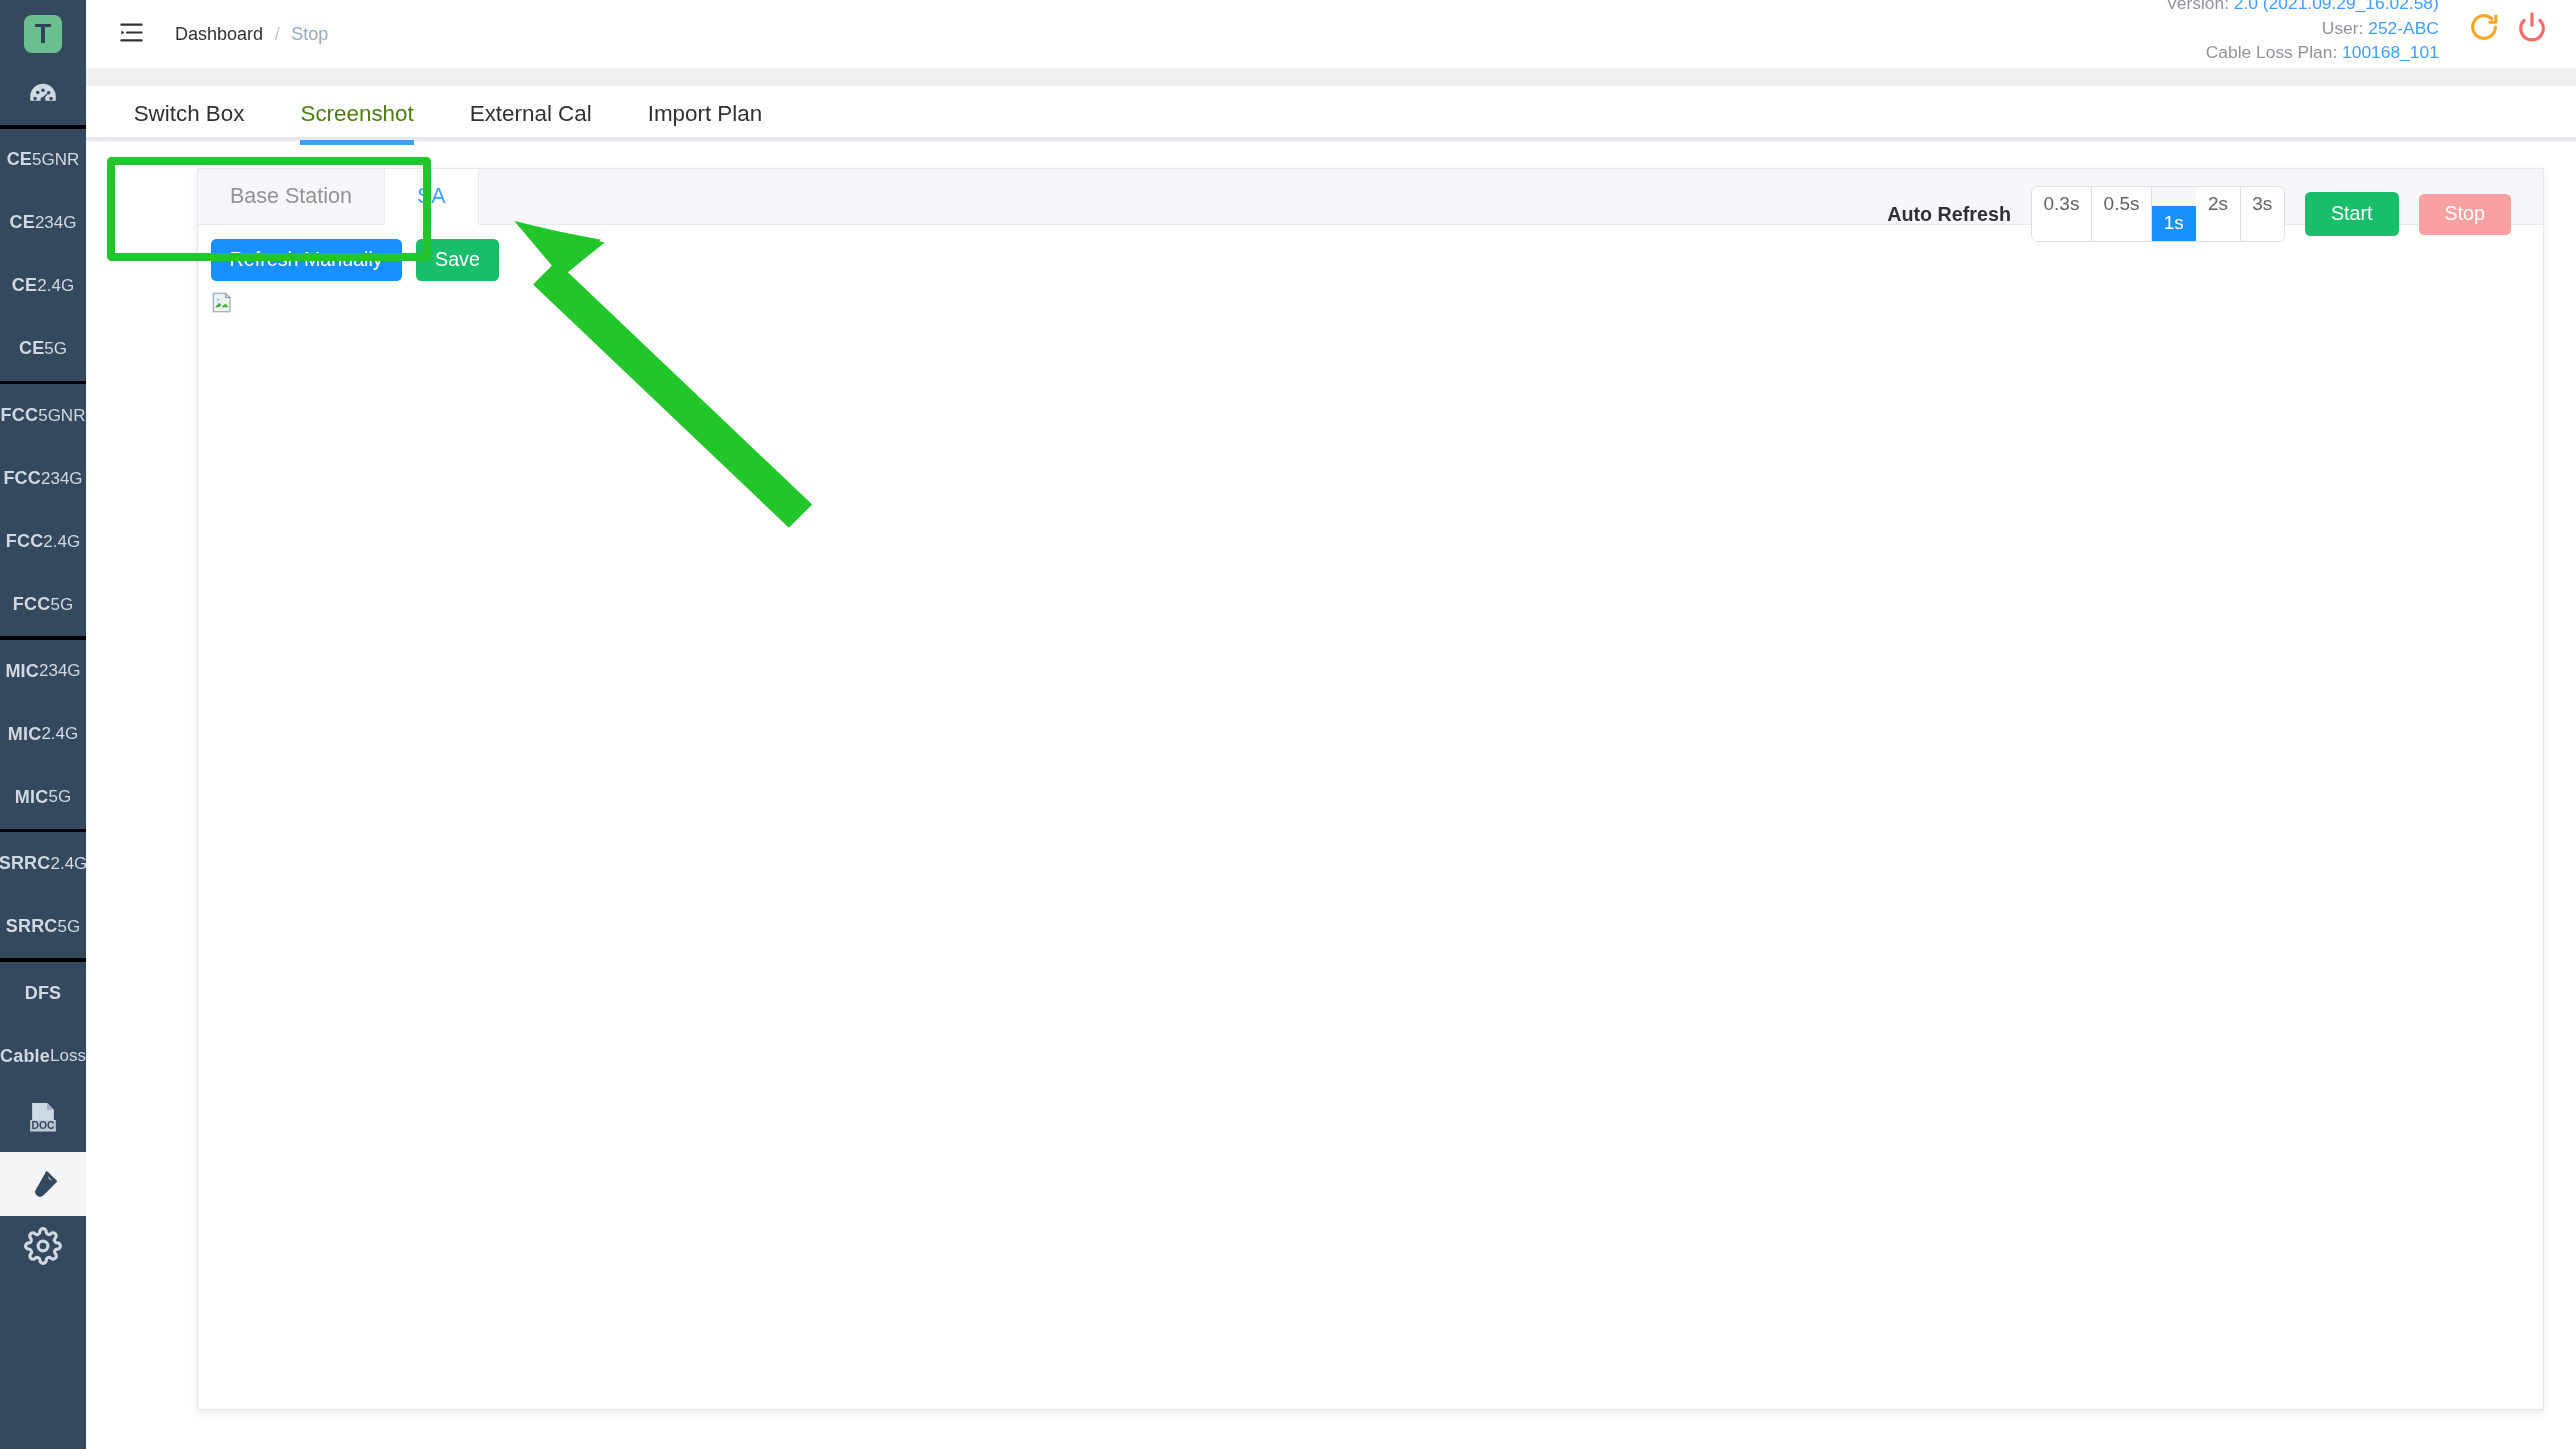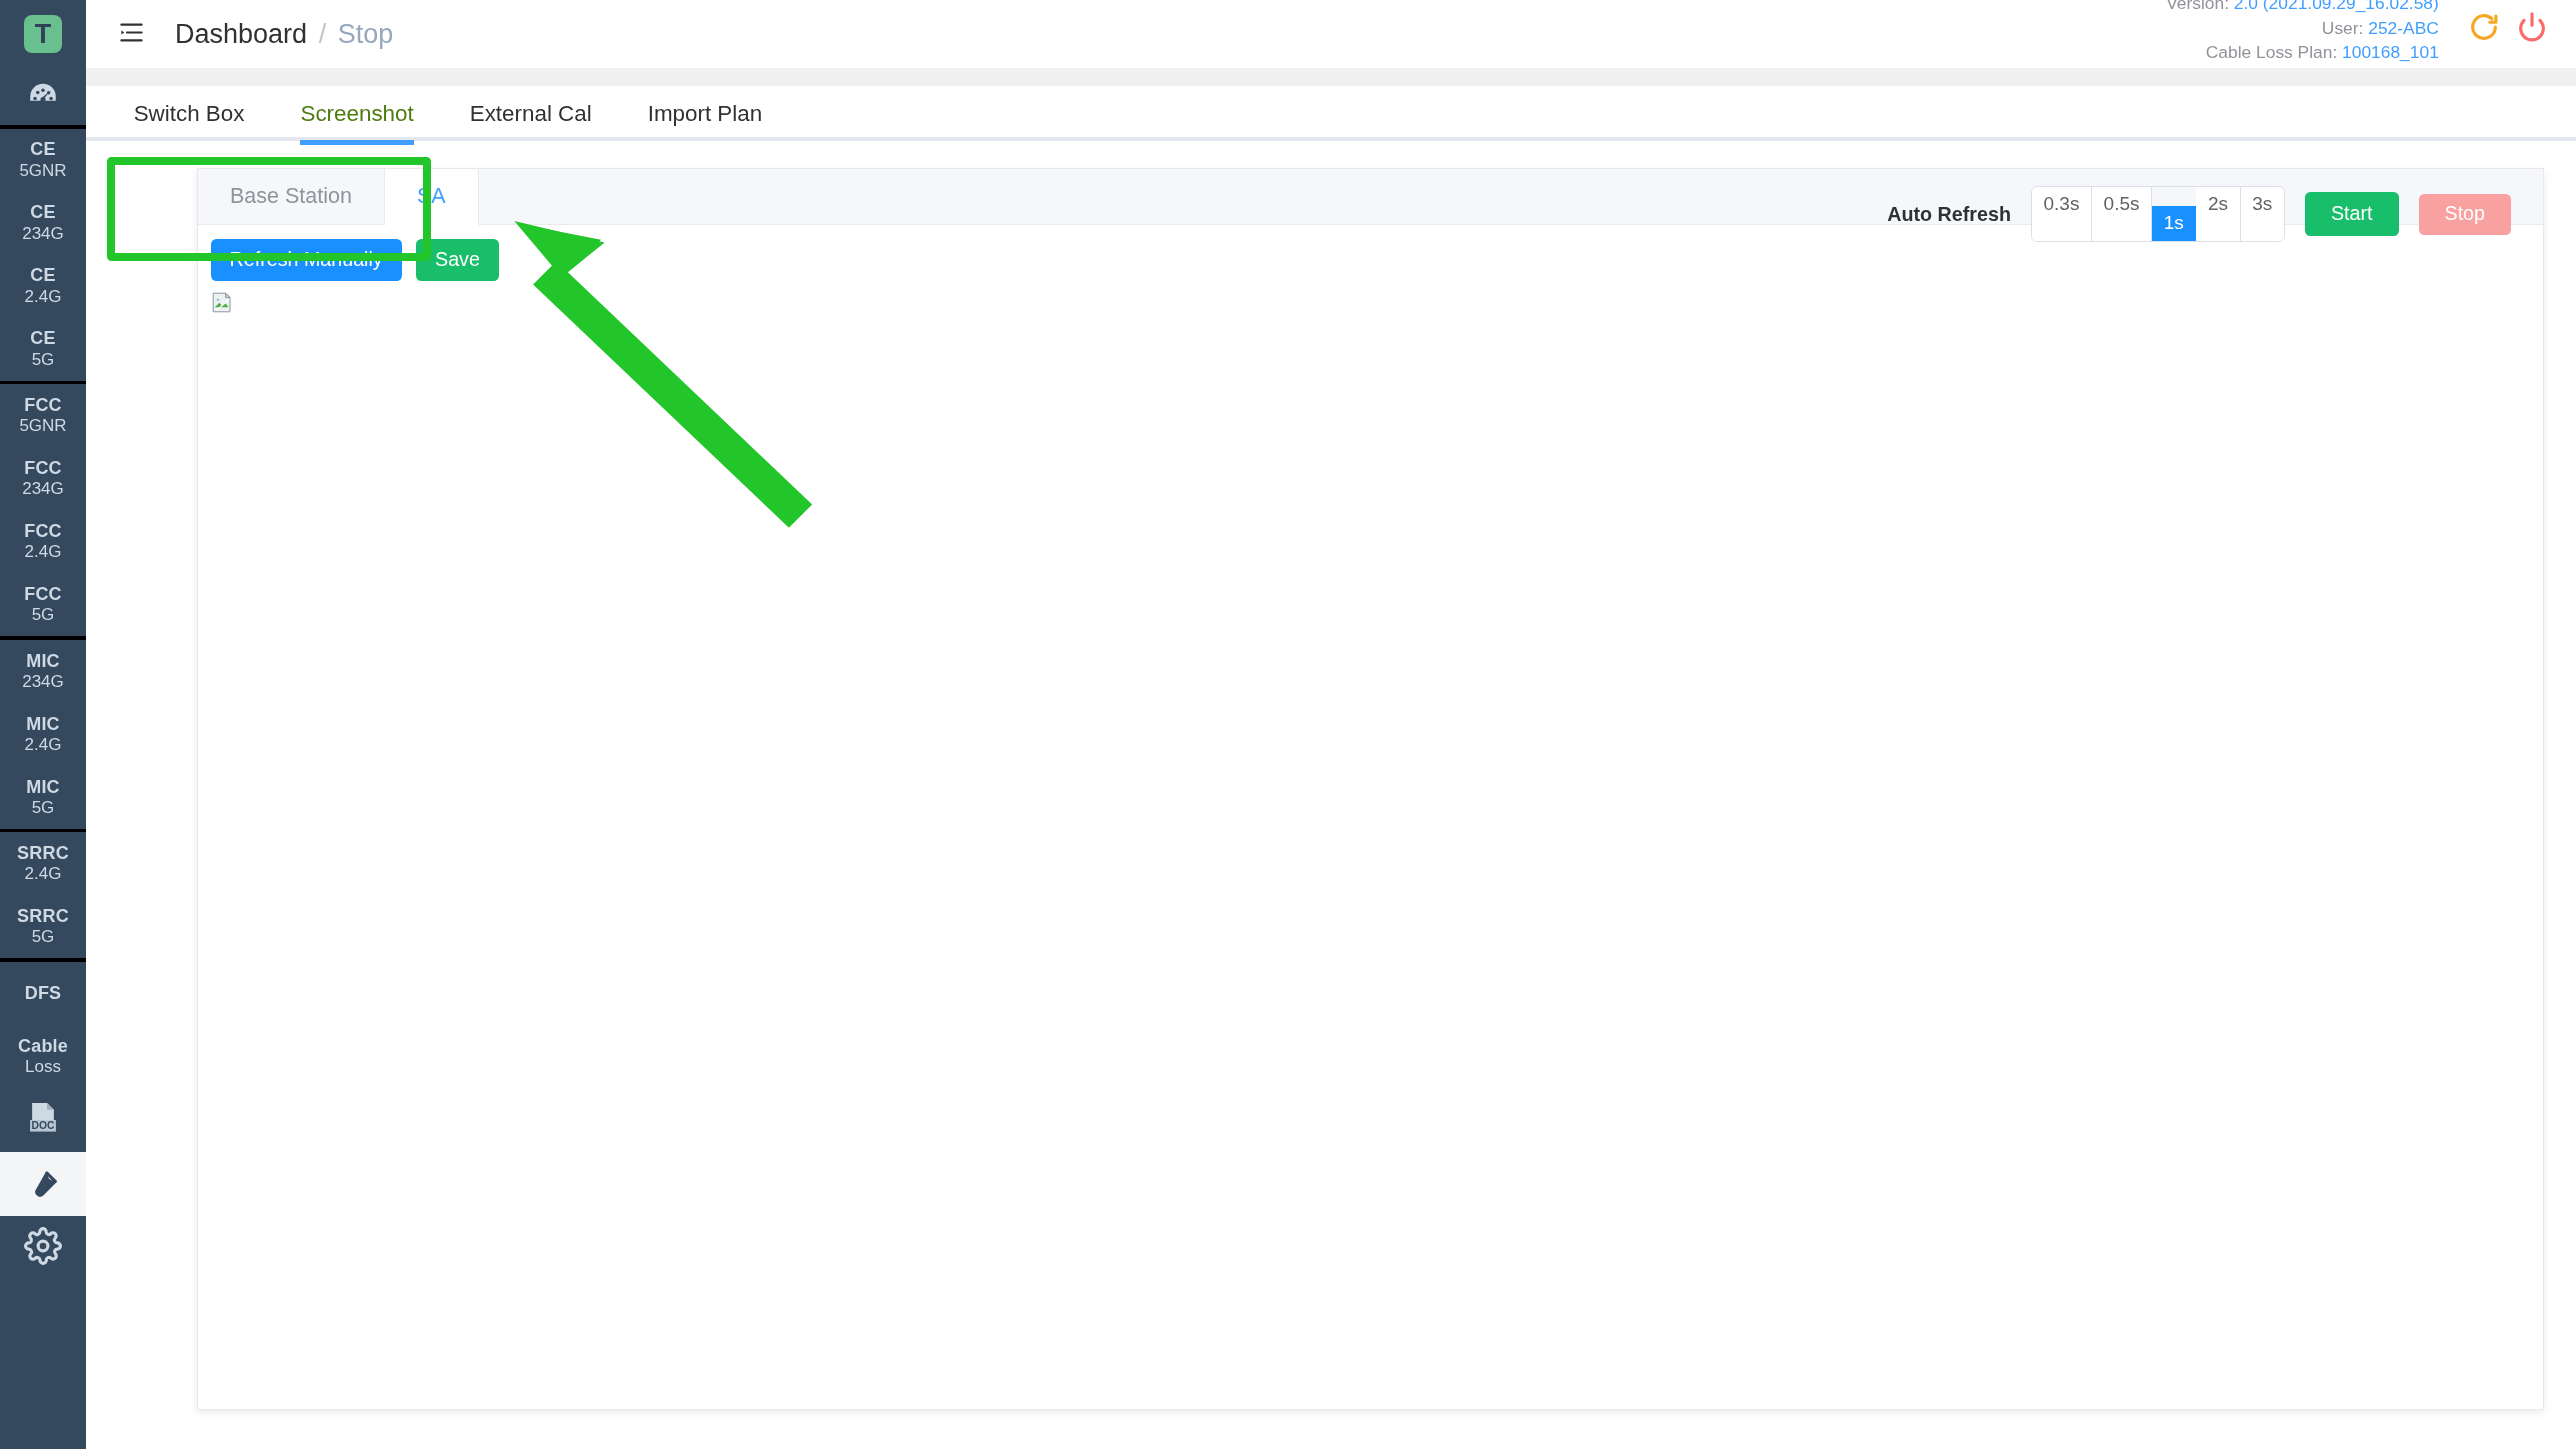--- a/index.html
+++ b/index.html
@@ -24,21 +24,21 @@
     width: 38px; height: 38px; border-radius: 8px;
     background: #6abf8e;
     display: flex; align-items: center; justify-content: center;
     color: #2f4257; font-size: 27px; font-weight: bold; line-height: 1;
     font-family: "Liberation Sans", sans-serif;
   }
   .dash-cell { height: 57px; display: flex; align-items: center; justify-content: center; }
   .sb-sep { height: 3.6px; background: #000; flex: 0 0 3.6px; }
   .sb-item {
     height: 63px;
-    display: flex; flex-direction: column; align-items: center; justify-content: center;
+    display: flex; flex-direction: row; align-items: center; justify-content: center;
     color: #cfd9e4; line-height: 1.18;
     cursor: pointer;
   }
   .sb-item .l1 { font-size: 18px; font-weight: bold; letter-spacing: 0.2px; }
   .sb-item .l2 { font-size: 17px; font-weight: normal; }
   .sb-item.one-line { }
   .sb-item.one-line .l1 { font-size: 18px; font-weight: bold; }
   .sb-icon-item {
     height: 64px; display: flex; align-items: center; justify-content: center; cursor: pointer;
   }
@@ -47,21 +47,21 @@
 
   
   #main { flex: 1 1 auto; display: flex; flex-direction: column; height: 1449px; background: #f0f0f0; }
 
   
   #topbar {
     height: 68px; background: #fff; position: relative;
     display: flex; align-items: center; flex: 0 0 68px;
   }
   #collapse-btn { margin-left: 30px; width: 30px; height: 30px; display:flex; align-items:center; justify-content:center; cursor:pointer; }
-  .crumb { margin-left: 29px; display: flex; align-items: baseline; font-size: 27px; }
+  .crumb { margin-left: 29px; display: flex; align-items: baseline; font-size: 18px; }
   .crumb .c1 { color: #303133; }
   .crumb .cs { color: #c0c4cc; margin: 0 11.6px; }
   .crumb .c2 { color: #97a8be; }
   #hdr-right {
     position: absolute; right: 0; top: 0; height: 56px;
     display: flex; align-items: center; padding-right: 19.7px;
   }
   #verblock { text-align: right; font-size: 17.4px; line-height: 1.42; margin-right: 21.5px; }
   #verblock .lbl { color: #909399; }
   #verblock .val { color: #409eff; }

